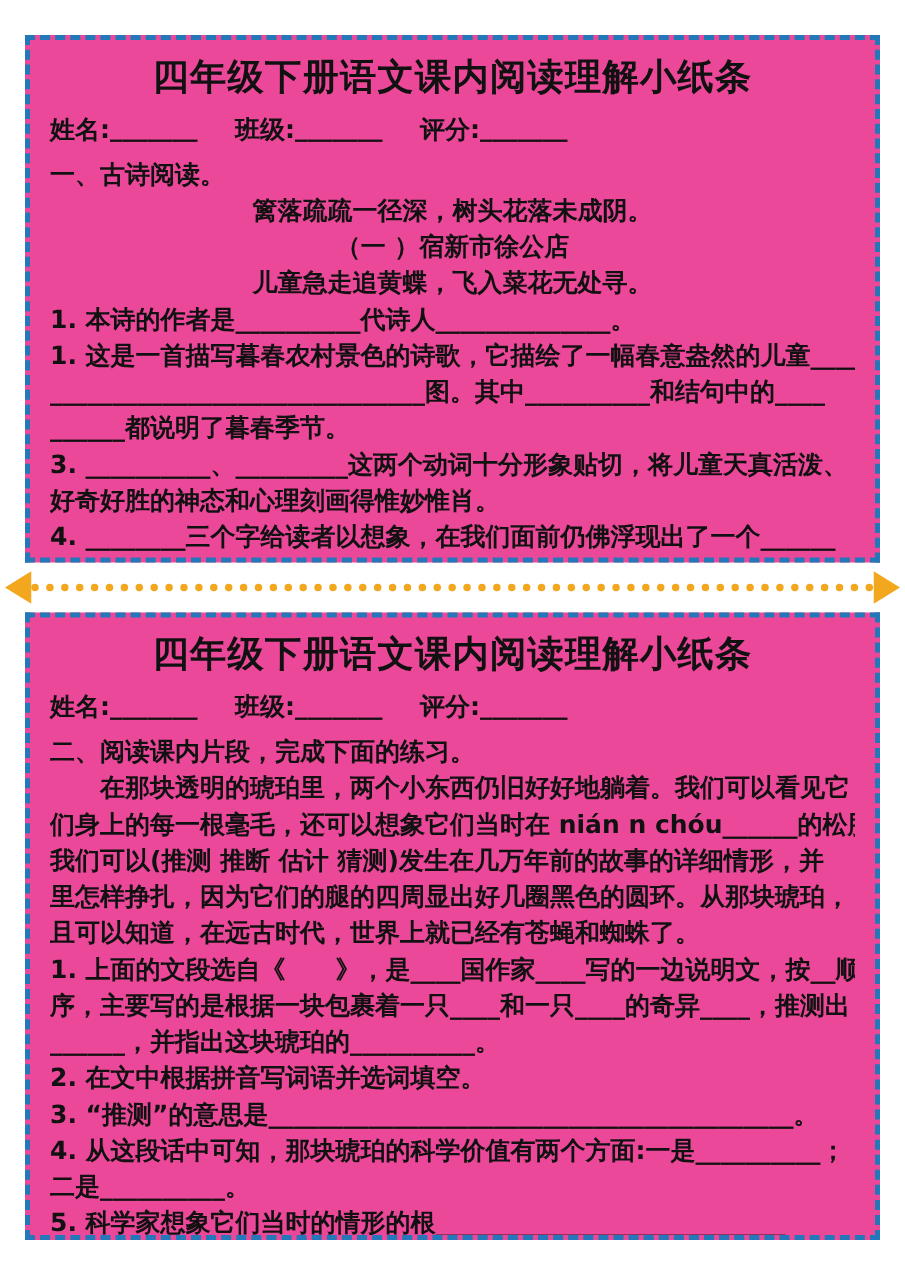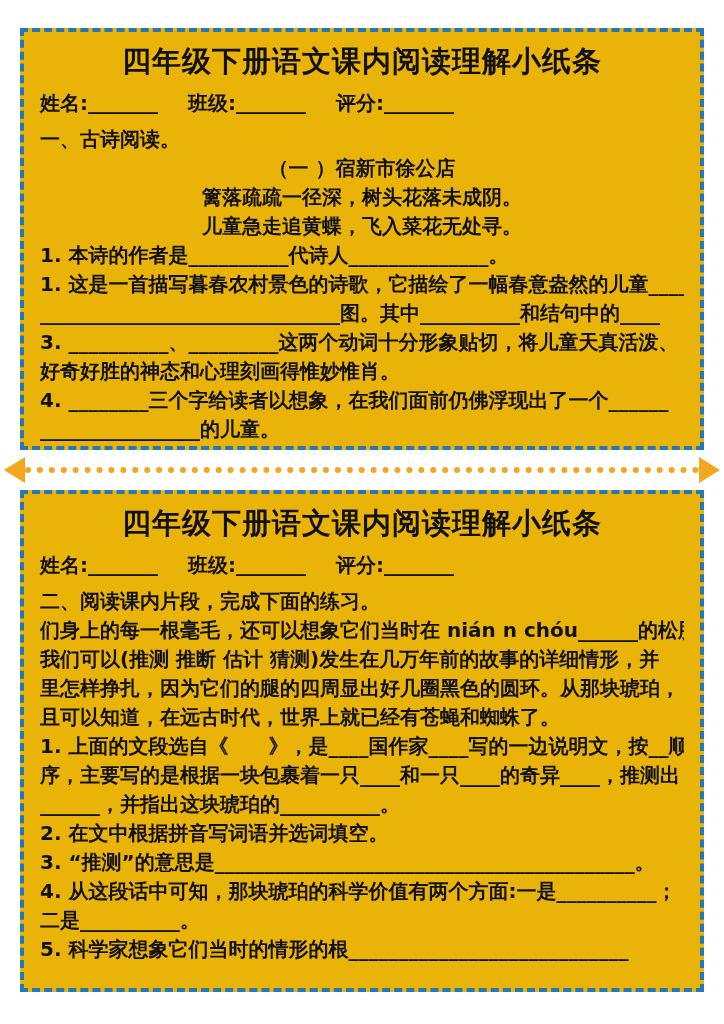--- a/index.html
+++ b/index.html
@@ -8,21 +8,21 @@
     background: #ffffff;
     font-family: "DejaVu Sans", sans-serif;
     color: #111111;
   }
   .page { width: 724px; height: 1024px; box-sizing: border-box; padding-top: 28px; }
   .slip {
     box-sizing: border-box;
     margin: 0 20px;
     border: 4px dashed #2278b8;
     padding: 8px 16px 10px 16px;
-    background: #eab308;
+    background: #ec4899;
     overflow: hidden;
   }
   .slip-1 { height: 422px; }
   .slip-2 { height: 502px; }
   .slip-title {
     text-align: center;
     font-size: 29px;
     font-weight: bold;
     letter-spacing: 1px;
     margin: 2px 0 8px 0;
@@ -85,26 +85,27 @@
       <span class="field">
         <span>班级:</span>
           <span>_______</span>
       </span>
       <span class="field">
         <span>评分:</span>
           <span>_______</span>
       </span>
     </div>
     <div class="line">一、古诗阅读。</div>
+    <div class="line center">篱落疏疏一径深，树头花落未成阴。</div>
     <div class="line center">（一 ）宿新市徐公店</div>
-    <div class="line center">篱落疏疏一径深，树头花落未成阴。</div>
     <div class="line center">儿童急走追黄蝶，飞入菜花无处寻。</div>
     <div class="line">1. 本诗的作者是__________代诗人______________。</div>
     <div class="line">1. 这是一首描写暮春农村景色的诗歌，它描绘了一幅春意盎然的儿童____</div>
     <div class="line">______________________________图。其中__________和结句中的____</div>
+    <div class="line">______都说明了暮春季节。</div>
     <div class="line">3. __________、_________这两个动词十分形象贴切，将儿童天真活泼、</div>
     <div class="line">好奇好胜的神态和心理刻画得惟妙惟肖。</div>
     <div class="line">4. ________三个字给读者以想象，在我们面前仍佛浮现出了一个______</div>
     <div class="line">________________的儿童。</div>
   </section>
 
   <div class="divider">
     <span class="arrow arrow-left"></span>
     <span class="dots"></span>
     <span class="arrow arrow-right"></span>
@@ -120,20 +121,21 @@
       <span class="field">
         <span>班级:</span>
           <span>_______</span>
       </span>
       <span class="field">
         <span>评分:</span>
           <span>_______</span>
       </span>
     </div>
     <div class="line">二、阅读课内片段，完成下面的练习。</div>
+    <div class="line">　　在那块透明的琥珀里，两个小东西仍旧好好地躺着。我们可以看见它</div>
     <div class="line">们身上的每一根毫毛，还可以想象它们当时在 nián n chóu______的松脂</div>
     <div class="line">我们可以(推测 推断 估计 猜测)发生在几万年前的故事的详细情形，并</div>
     <div class="line">里怎样挣扎，因为它们的腿的四周显出好几圈黑色的圆环。从那块琥珀，</div>
     <div class="line">且可以知道，在远古时代，世界上就已经有苍蝇和蜘蛛了。</div>
     <div class="line">1. 上面的文段选自《　　》，是____国作家____写的一边说明文，按__顺</div>
     <div class="line">序，主要写的是根据一块包裹着一只____和一只____的奇异____，推测出</div>
     <div class="line">______，并指出这块琥珀的__________。</div>
     <div class="line">2. 在文中根据拼音写词语并选词填空。</div>
     <div class="line">3. “推测”的意思是__________________________________________。</div>
     <div class="line">4. 从这段话中可知，那块琥珀的科学价值有两个方面:一是__________；</div>

